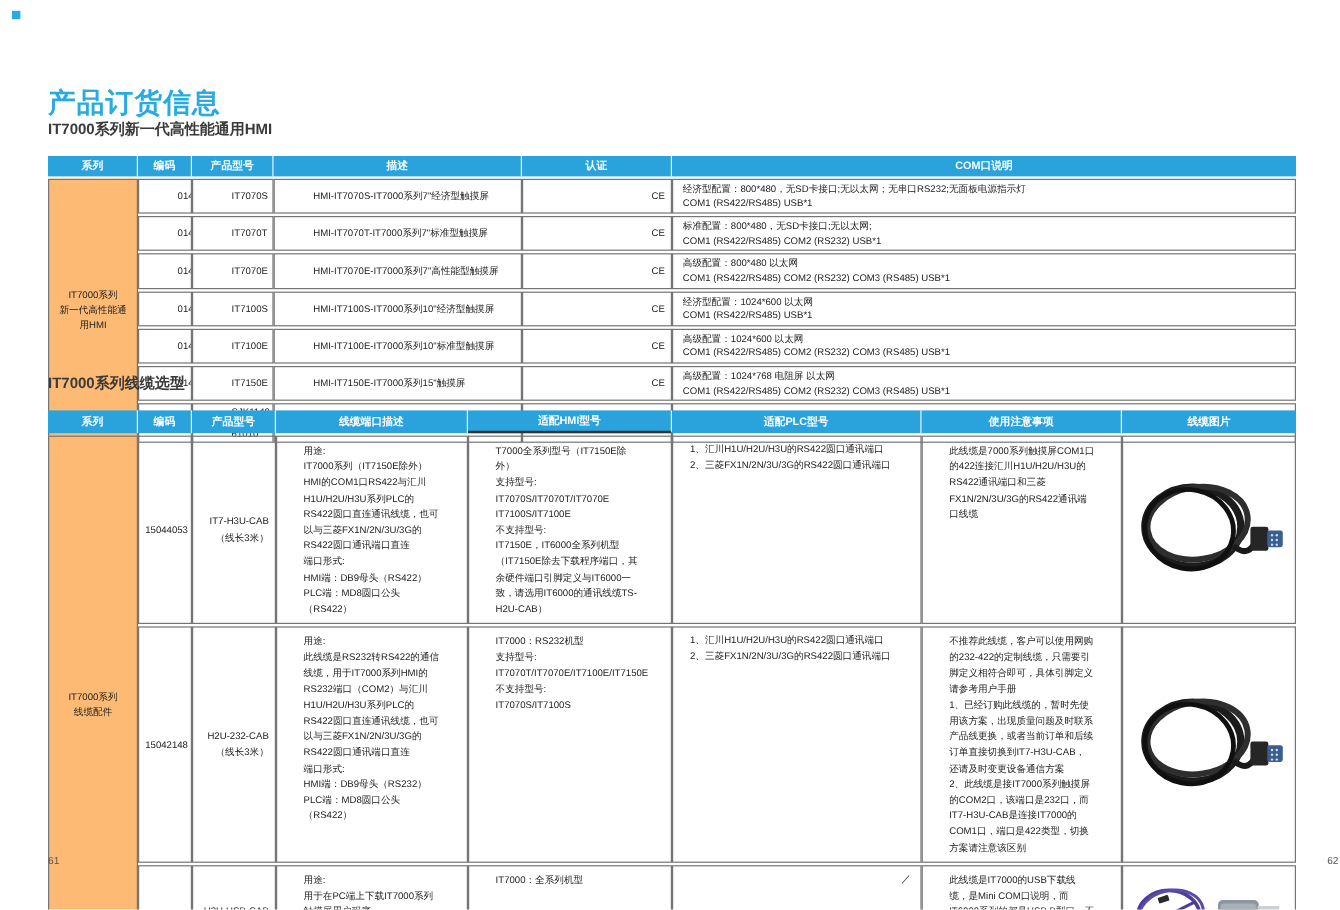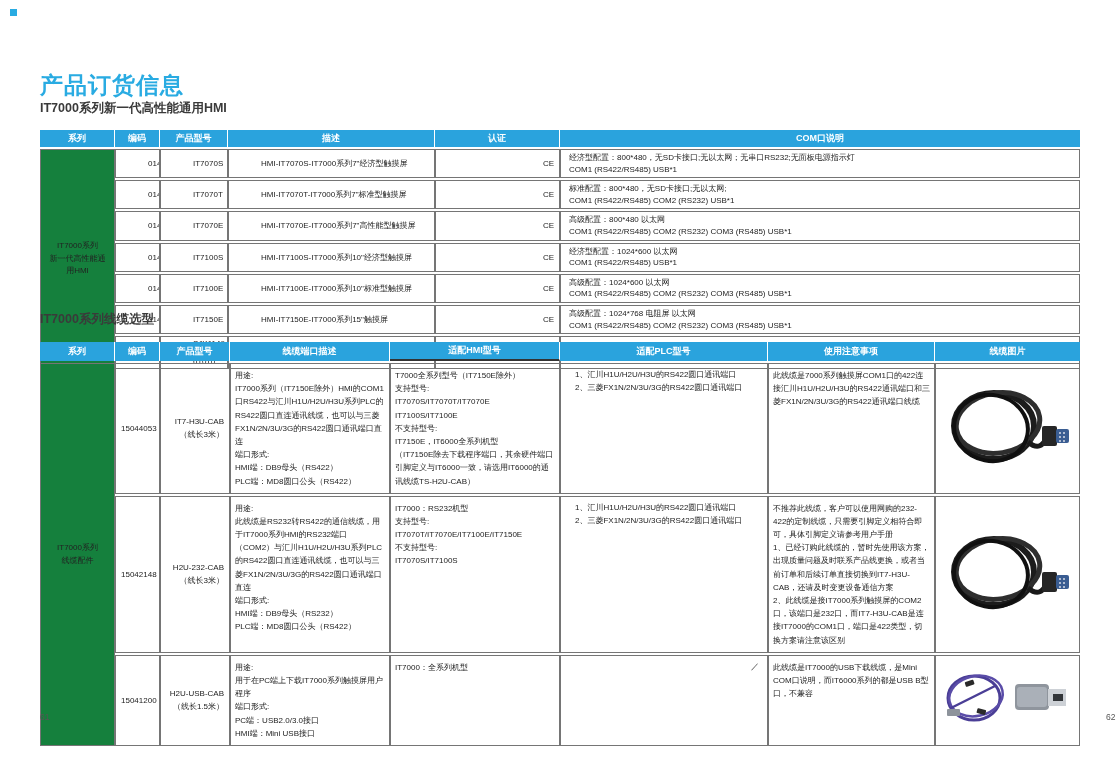--- a/index.html
+++ b/index.html
@@ -21,28 +21,28 @@
     height:15px;padding:1px 2px;border-right:1px solid #ffffff;text-align:center;
     overflow:hidden;white-space:nowrap;margin-left:28px;
   }
   th:last-child{border-right:none;}
   th.hdr-underline{border-bottom:2px solid #333;}
   td{
     border:1px solid #757575;font-size:8px;padding:2px 5px;
     overflow:hidden;color:#222;
   }
   .t1 td{height:19px;}
-  .series-cell{background:#15803d;text-align:center;vertical-align:middle;line-height:1.6;}
+  .series-cell{background:#fdba74;text-align:center;vertical-align:middle;line-height:1.6;}
   .pre{white-space:pre-line;}
   .center{text-align:right;vertical-align:middle;}
   .left{text-align:left;padding-left:32px;}
   .com-cell{line-height:1.45;padding-left:8px;}
   .t2 td{vertical-align:top;line-height:1.65;}
   .t2 .vmid{vertical-align:middle;}
-  .cell-desc,.cell-hmi,.cell-note{padding:5px 4px;margin-left:24px;}
+  .cell-desc,.cell-hmi,.cell-note{padding:5px 22px;margin-left:24px;}
   .cell-plc{padding:4px 8px 5px 14px;line-height:2;}
   .img-cell{text-align:center;vertical-align:middle;}
   .page-num{position:absolute;top:712px;font-size:8.5px;color:#555;}
   .pn-left{left:40px;}
   .pn-right{left:1106px;}
   .row1h{height:130px;}
   .row2h{height:134px;}
   .row3h{height:60px;}
 </style>
 </head>

